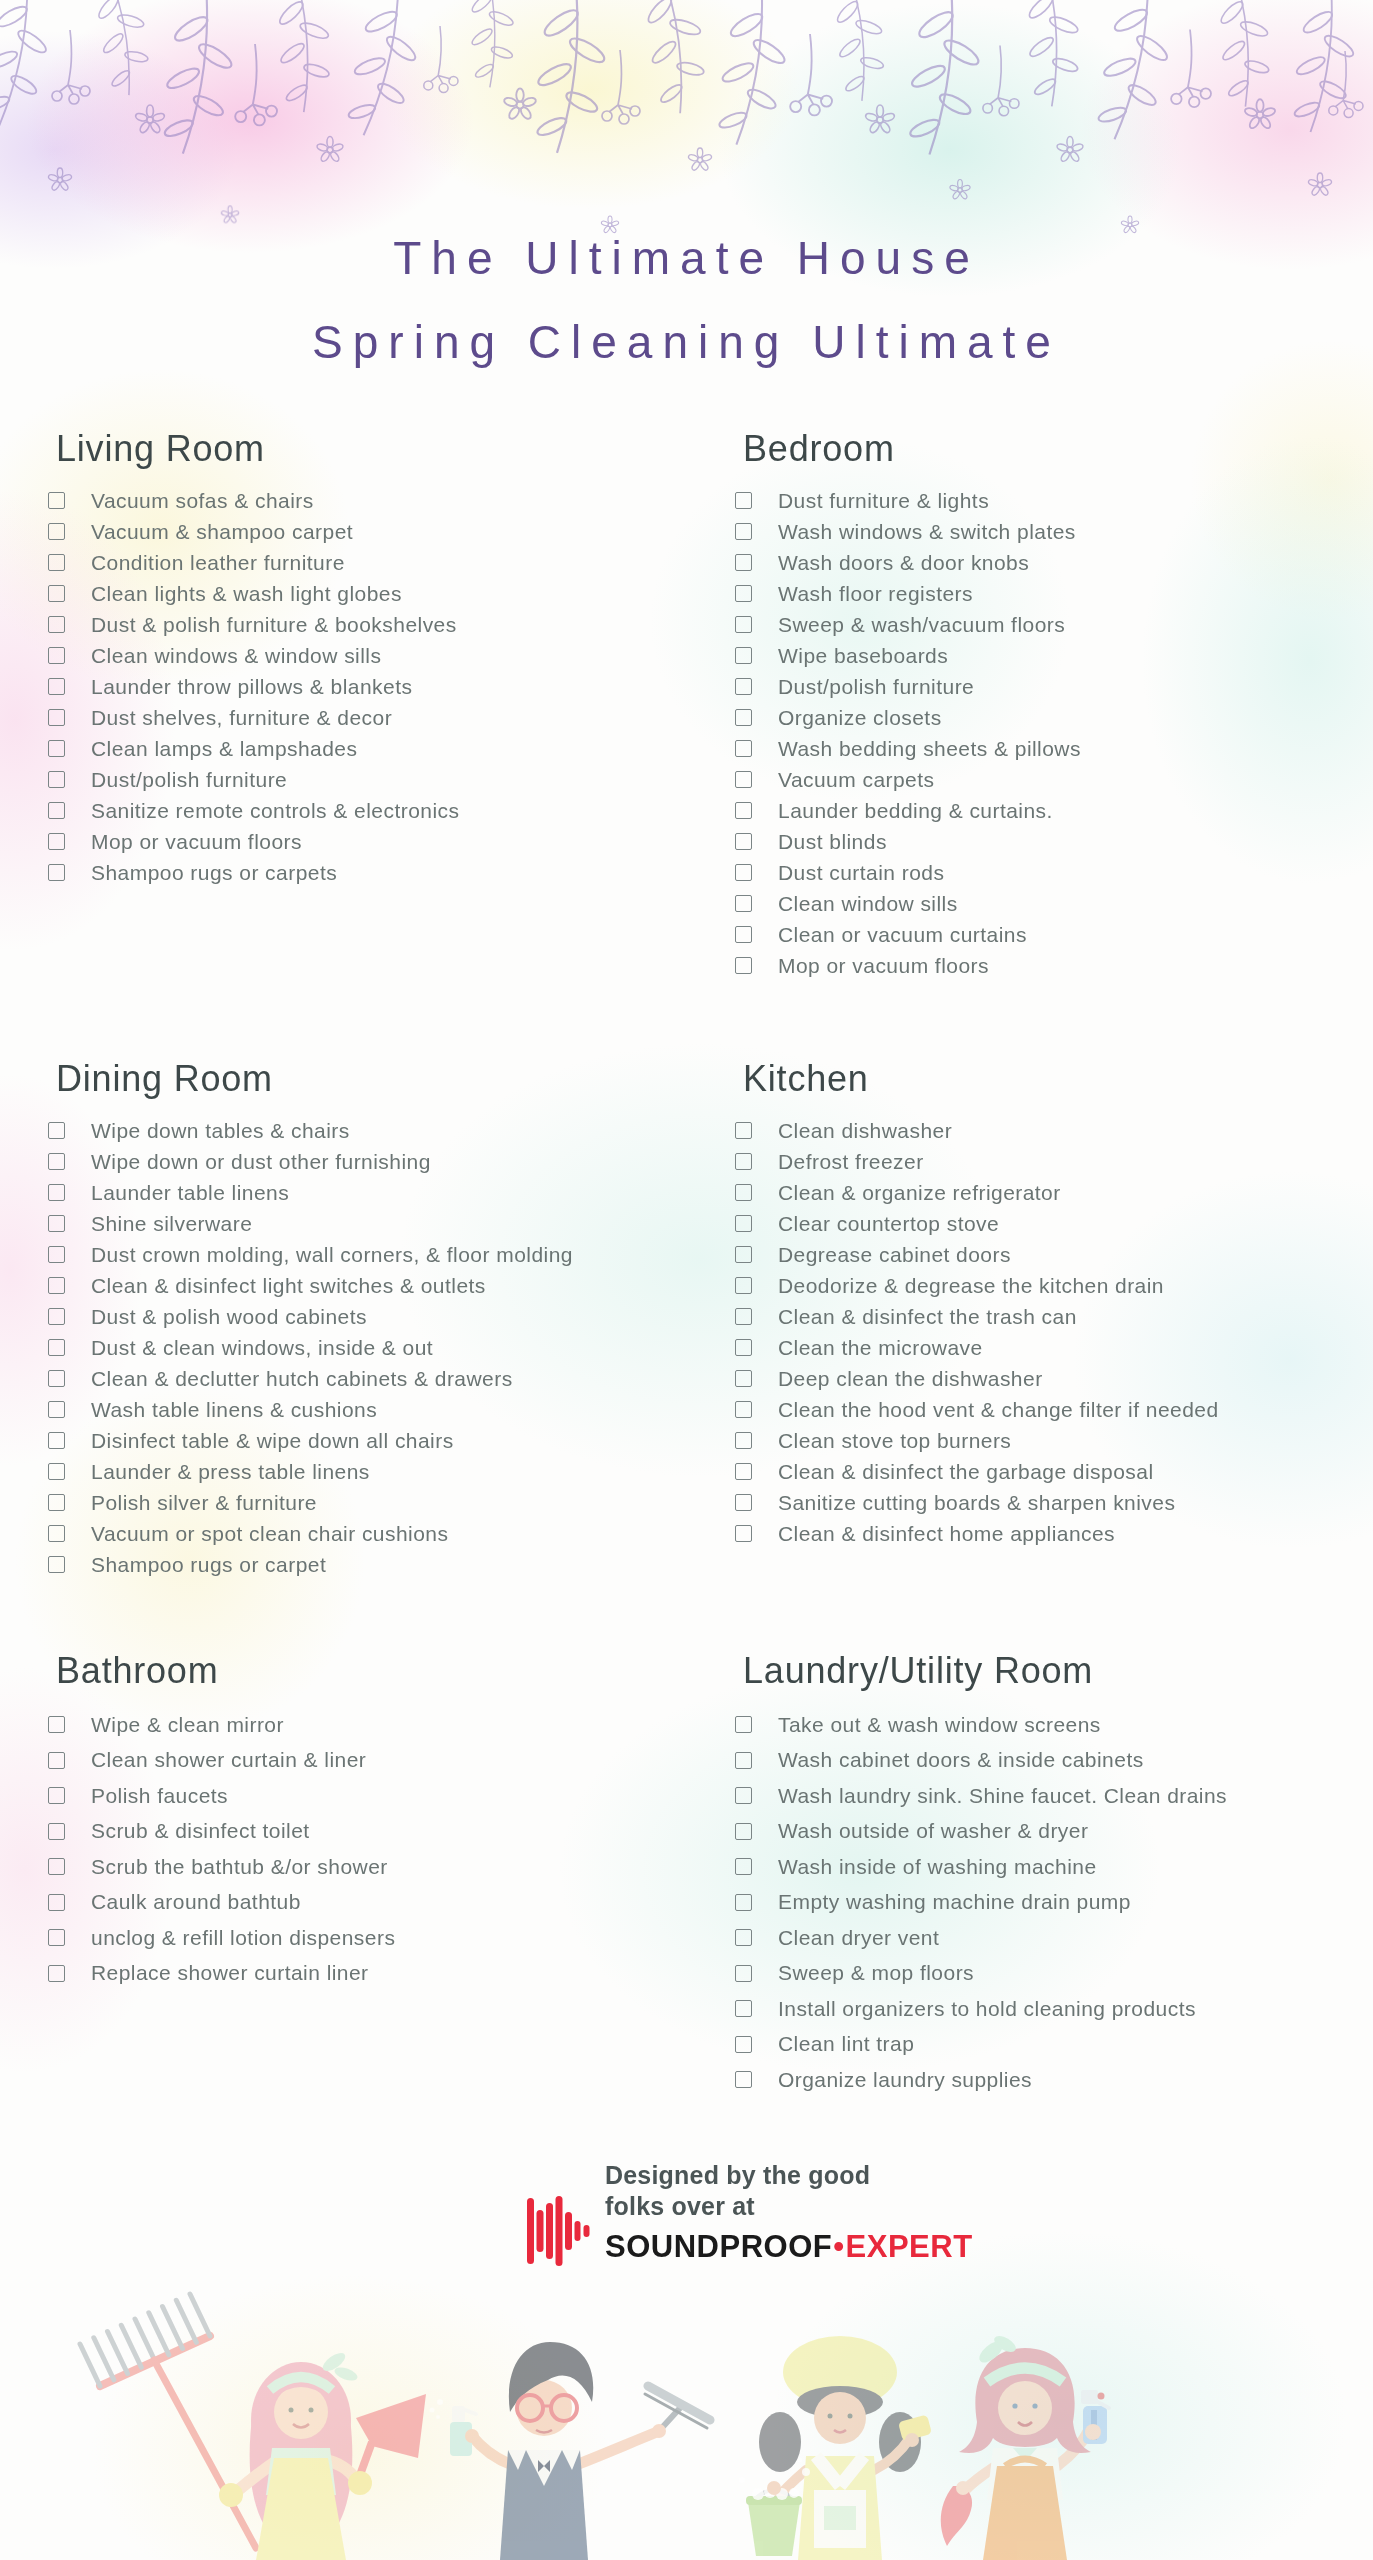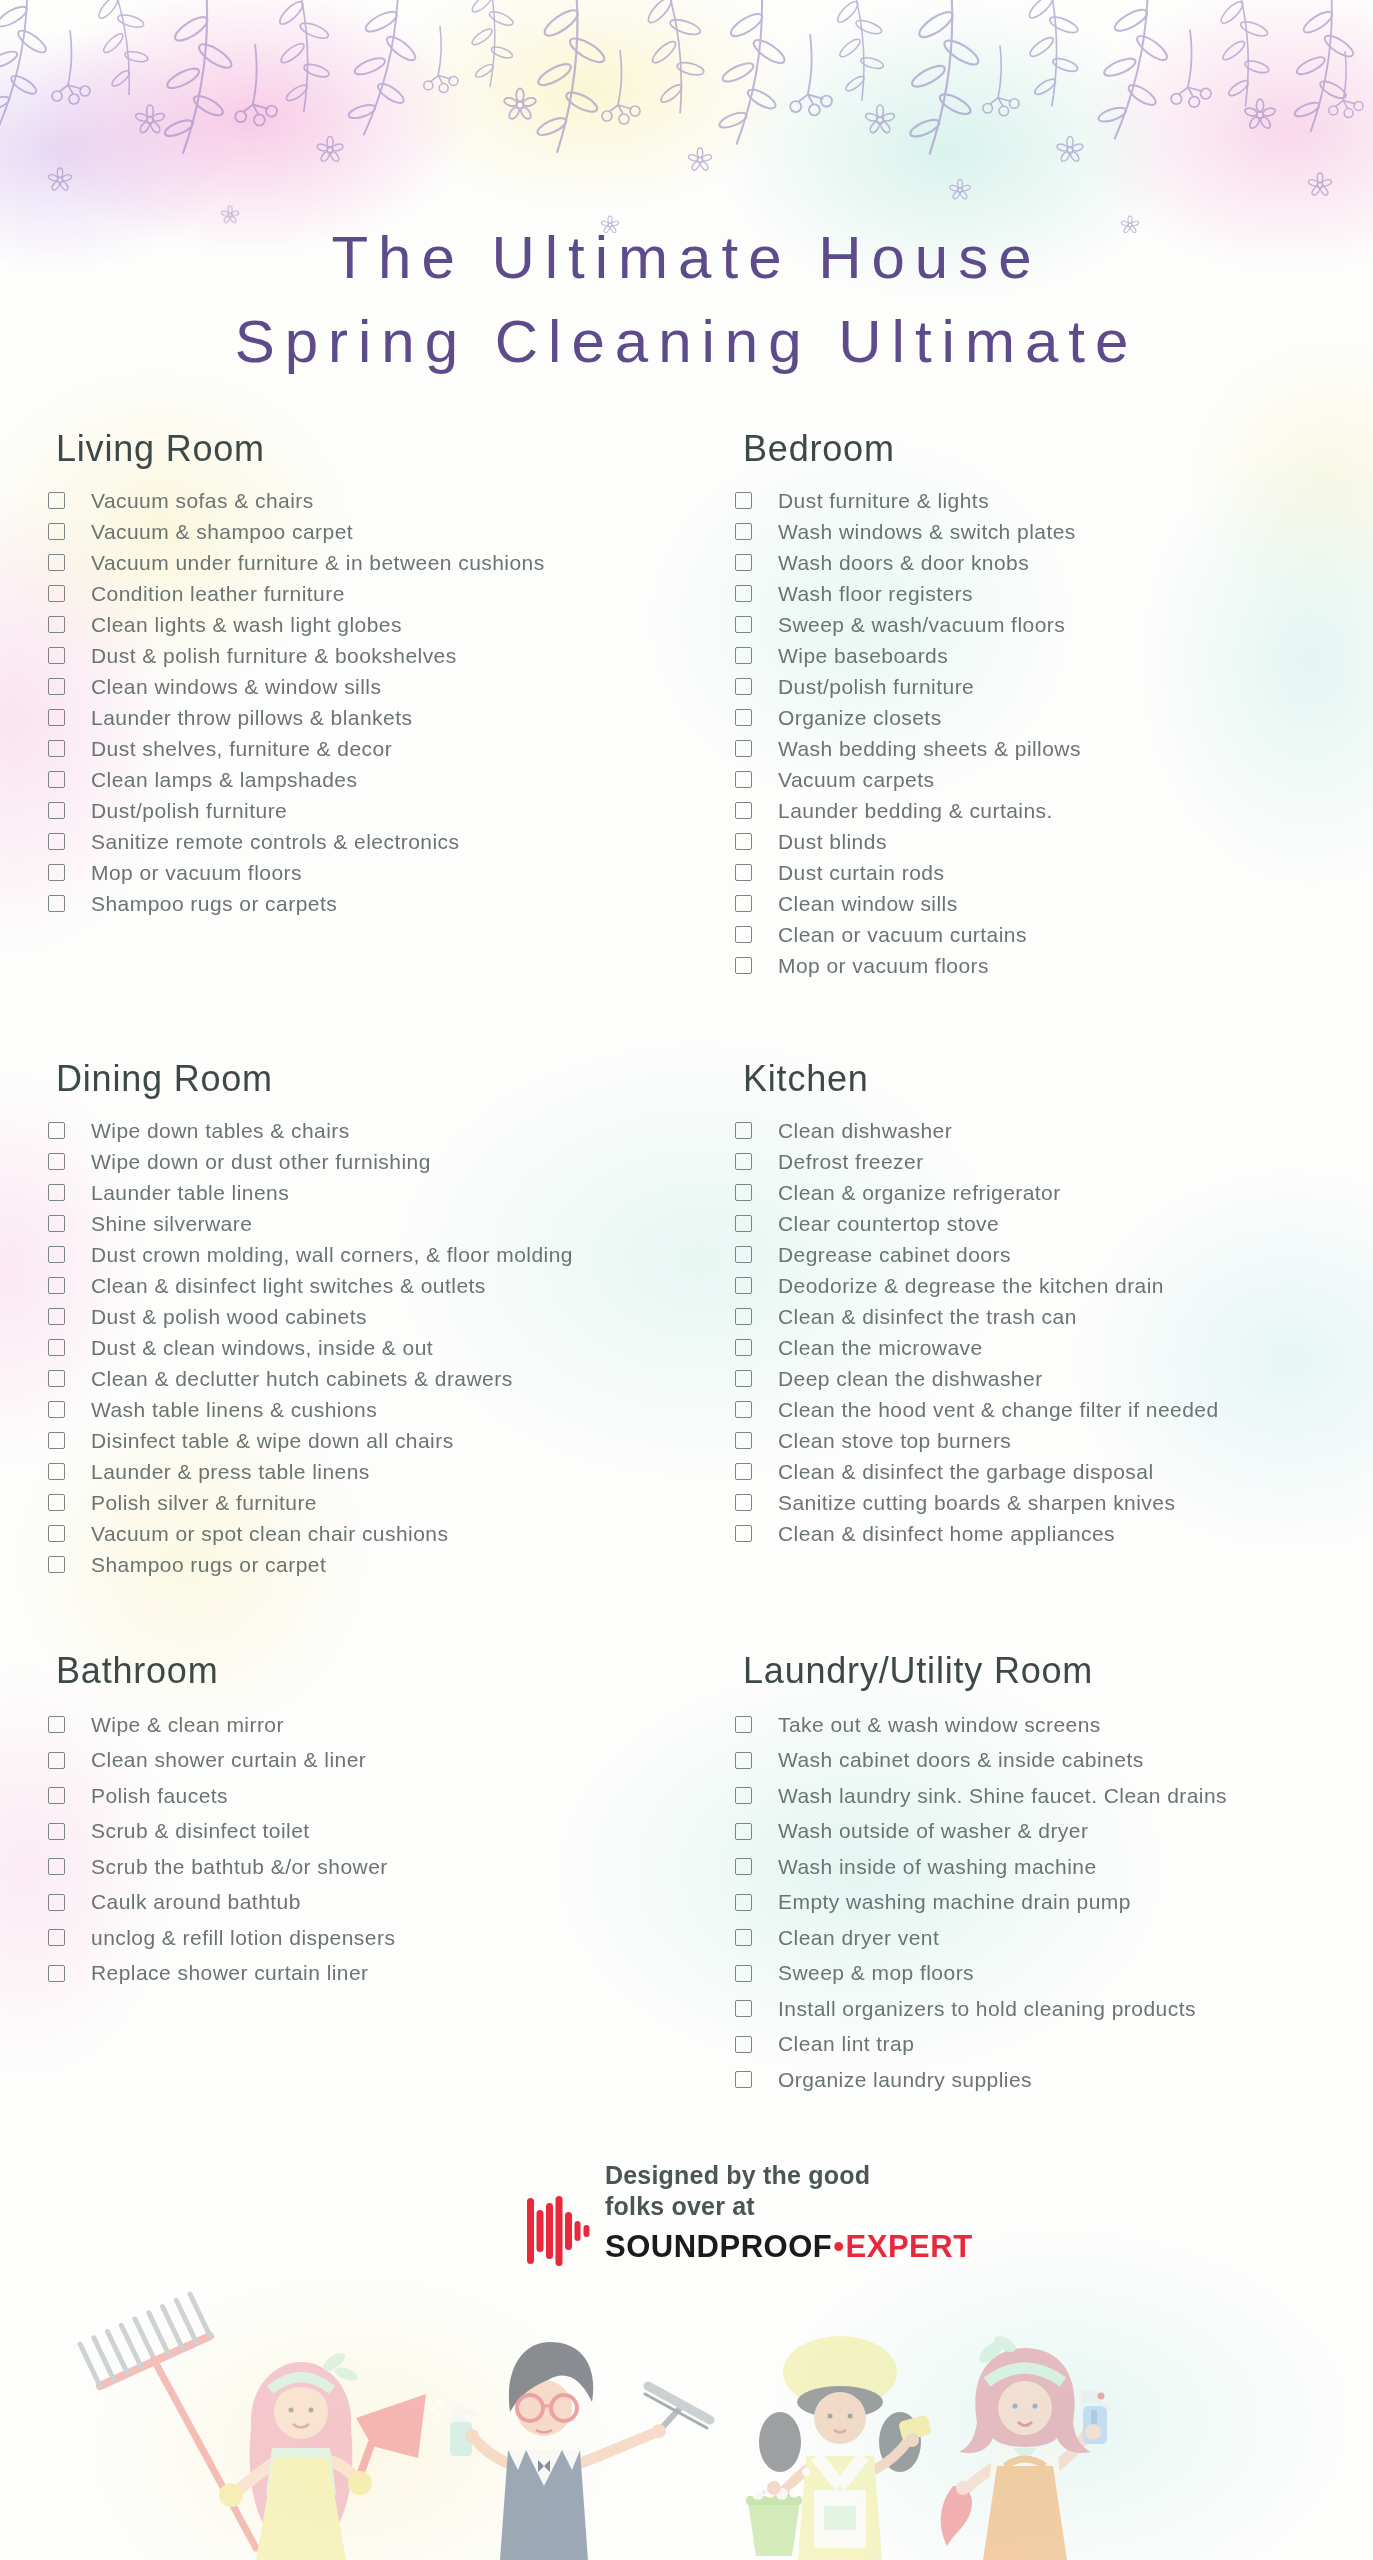--- a/index.html
+++ b/index.html
@@ -23,21 +23,21 @@
       radial-gradient(ellipse 310px 270px at 1290px 1360px,rgba(204,237,239,.45), transparent 70%),
       radial-gradient(ellipse 430px 290px at 860px 1870px, rgba(200,237,229,.48), transparent 70%),
       radial-gradient(ellipse 210px 290px at 25px 1870px,  rgba(248,205,228,.38), transparent 70%),
       radial-gradient(ellipse 370px 250px at 350px 2450px, rgba(250,243,205,.50), transparent 70%),
       radial-gradient(ellipse 410px 270px at 1060px 2420px,rgba(206,239,233,.45), transparent 70%),
       #fdfdfc;
   }
   .florals { position:absolute; top:0; left:0; width:1373px; height:255px; pointer-events:none; }
   .title {
     position:absolute; top:216px; left:0; right:0; margin:0; text-align:center;
-    font-size:60px; line-height:84px; font-weight:400; letter-spacing:10px;
+    font-size:46px; line-height:84px; font-weight:400; letter-spacing:10px;
     color:var(--title,#5d4b8c);
   }
   .title span { display:block; }
   .section { position:absolute; width:645px; }
   .s-living   { left:48px;  top:428px;  }
   .s-bedroom  { left:735px; top:428px;  }
   .s-dining   { left:48px;  top:1058px; }
   .s-kitchen  { left:735px; top:1058px; }
   .s-bathroom { left:48px;  top:1650px; }
   .s-laundry  { left:735px; top:1650px; }
@@ -148,24 +148,20 @@
         <li class="check-item">
           <span class="box"></span>
           <span class="lbl">Vacuum sofas &amp; chairs</span>
         </li>
         <li class="check-item">
           <span class="box"></span>
           <span class="lbl">Vacuum &amp; shampoo carpet</span>
         </li>
         <li class="check-item">
           <span class="box"></span>
-          <span class="lbl">Vacuum under furniture &amp; in between cushions</span>
-        </li>
-        <li class="check-item">
-          <span class="box"></span>
           <span class="lbl">Condition leather furniture</span>
         </li>
         <li class="check-item">
           <span class="box"></span>
           <span class="lbl">Clean lights &amp; wash light globes</span>
         </li>
         <li class="check-item">
           <span class="box"></span>
           <span class="lbl">Dust &amp; polish furniture &amp; bookshelves</span>
         </li>

